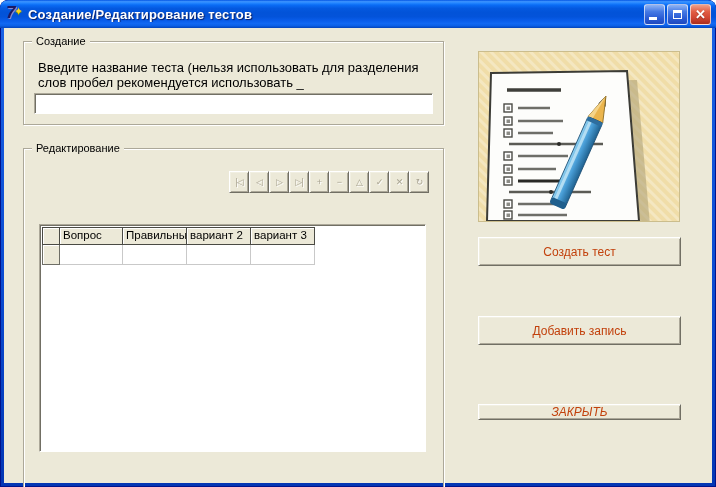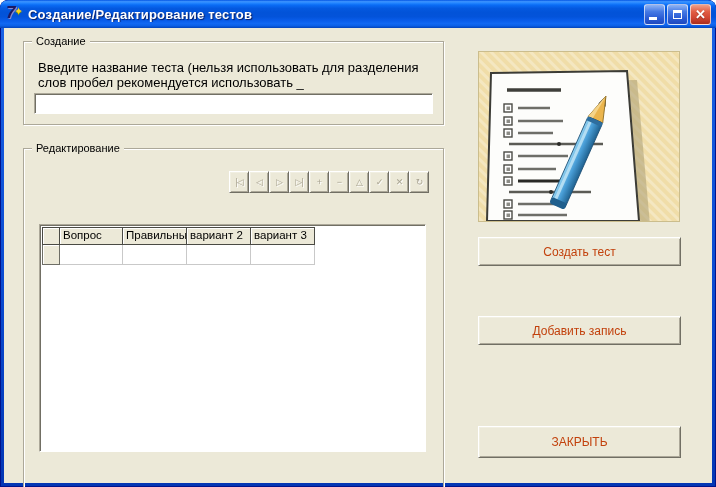--- a/index.html
+++ b/index.html
@@ -129,21 +129,21 @@
 
   .push-btn{
     position:absolute; left:474px; width:203px; height:29px; background:#ECE9D8;
     border:1px solid; border-color:#FFF #716F64 #716F64 #FFF;
     box-shadow:inset 1px 1px 0 #F1EFE2, inset -1px -1px 0 #ACA899;
     display:flex; align-items:center; justify-content:center;
     font:12px "Liberation Sans",sans-serif; color:#c2410c; cursor:default;
   }
   .btn-create{ top:209px; }
   .btn-add{ top:264px;margin-top:24px; }
-  .btn-close{ top:398px; height:32px; }
+  .btn-close{ top:376px; height:16px;font-style:italic; }
 </style>
 </head>
 <body>
 
 <div class="window">
 
   <div class="titlebar">
     <div class="app-icon">
       <span class="seven">7</span>
       <span class="flame">✦</span>

